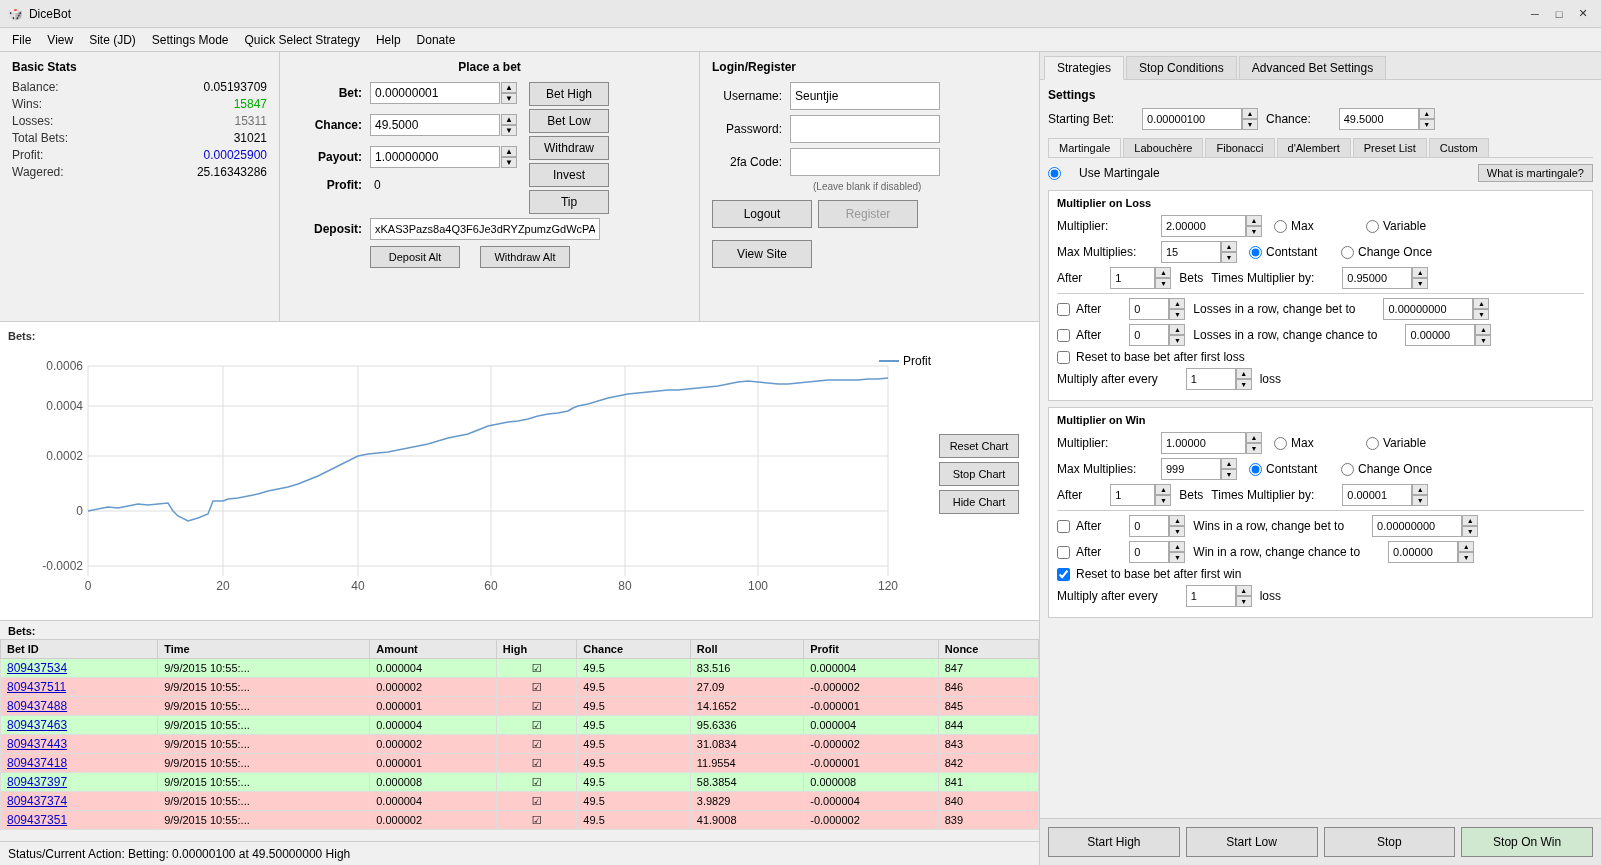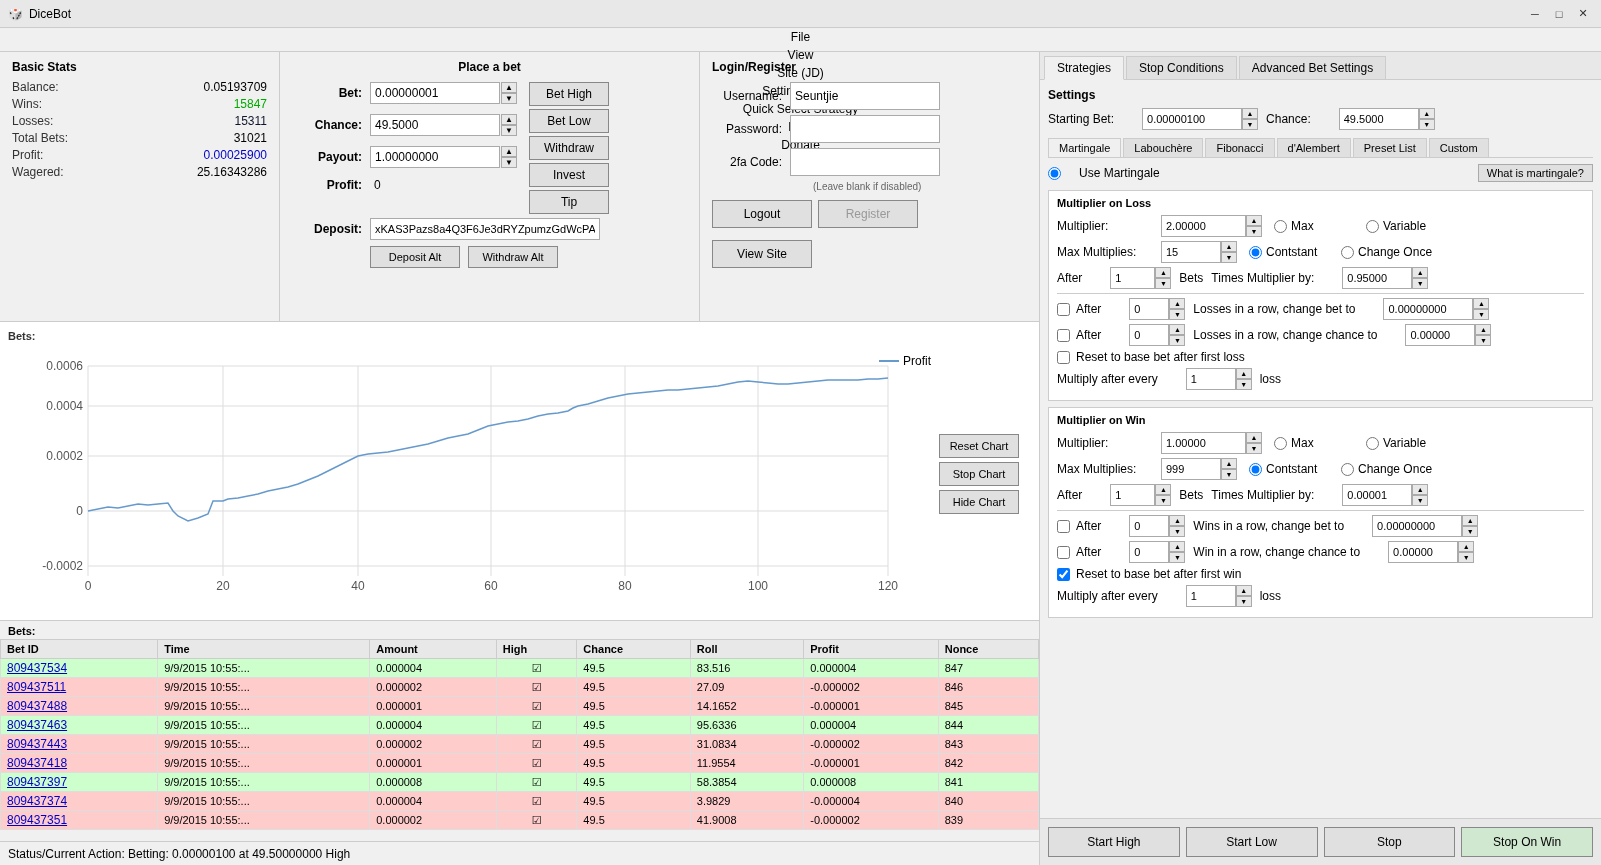--- a/index.html
+++ b/index.html
@@ -24,21 +24,20 @@
     }
 
     
     .menu-bar {
       background: #f0f0f0;
       height: 24px;
       display: flex;
       align-items: center;
       border-bottom: 1px solid #ccc;
       padding: 0 4px;
-      flex-direction: column;
     }
     .menu-bar span {
       padding: 2px 8px;
       cursor: pointer;
       font-size: 12px;
     }
 
     
     .main-container {
       display: flex;
@@ -73,21 +72,21 @@
     }
     .stats-row {
       display: flex;
       justify-content: space-between;
       margin-bottom: 3px;
       font-size: 12px;
     }
     .stats-row .label { color: #333; }
     .stats-row .value { color: #000; font-weight: normal; }
     .stats-row .value.green { color: #00aa00; }
-    .stats-row .value.red { color: #0f172a; }
+    .stats-row .value.red { color: #737373; }
     .stats-row .value.blue { color: #0000cc; }
 
     
     .bet-panel {
       width: 420px;
       padding: 8px 12px;
       border-right: 1px solid #ccc;
     }
     .bet-panel .section-title {
       text-align: center;
@@ -161,21 +160,21 @@
     }
     .deposit-input {
       width: 230px;
       height: 22px;
       border: 1px solid #aaa;
       padding: 2px 4px;
       font-size: 11px;
     }
     .deposit-btns {
       display: flex;
-      gap: 8px;
+      gap: 20px;
       margin-top: 6px;
       margin-left: 78px;
       align-items: flex-end;
     }
     .deposit-btn {
       width: 90px;
       height: 22px;
       cursor: pointer;
       font-size: 11px;
       border: 1px solid #888;

